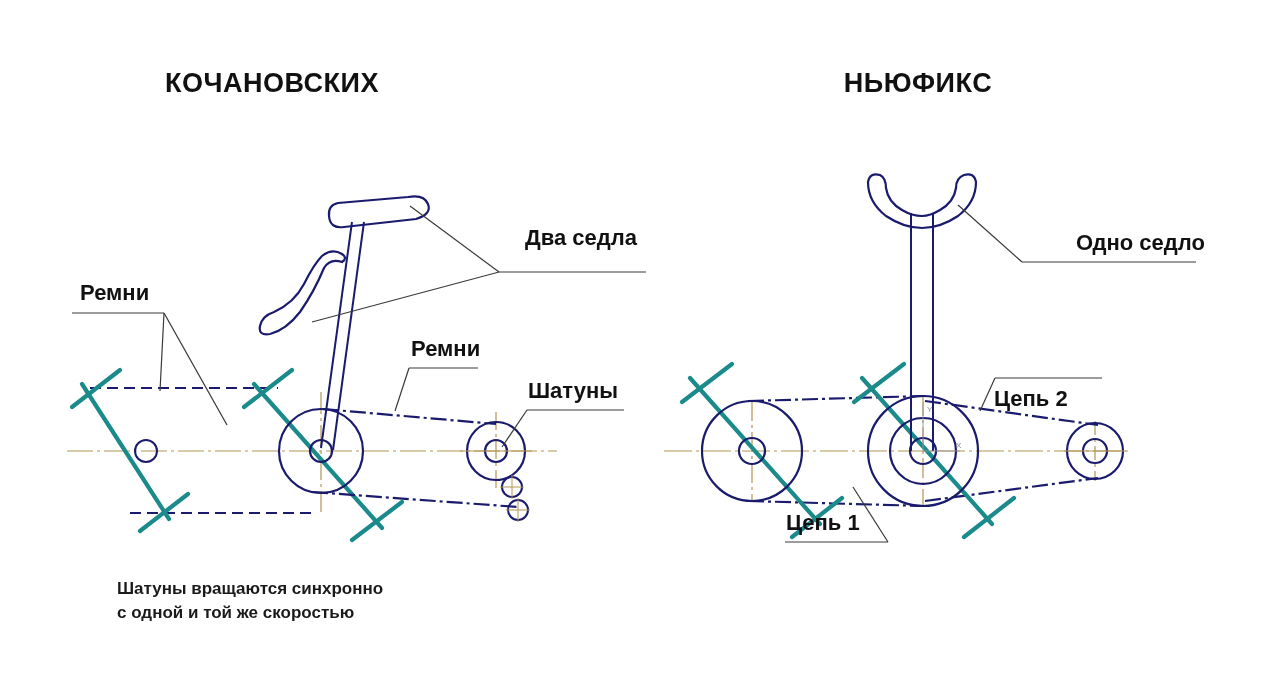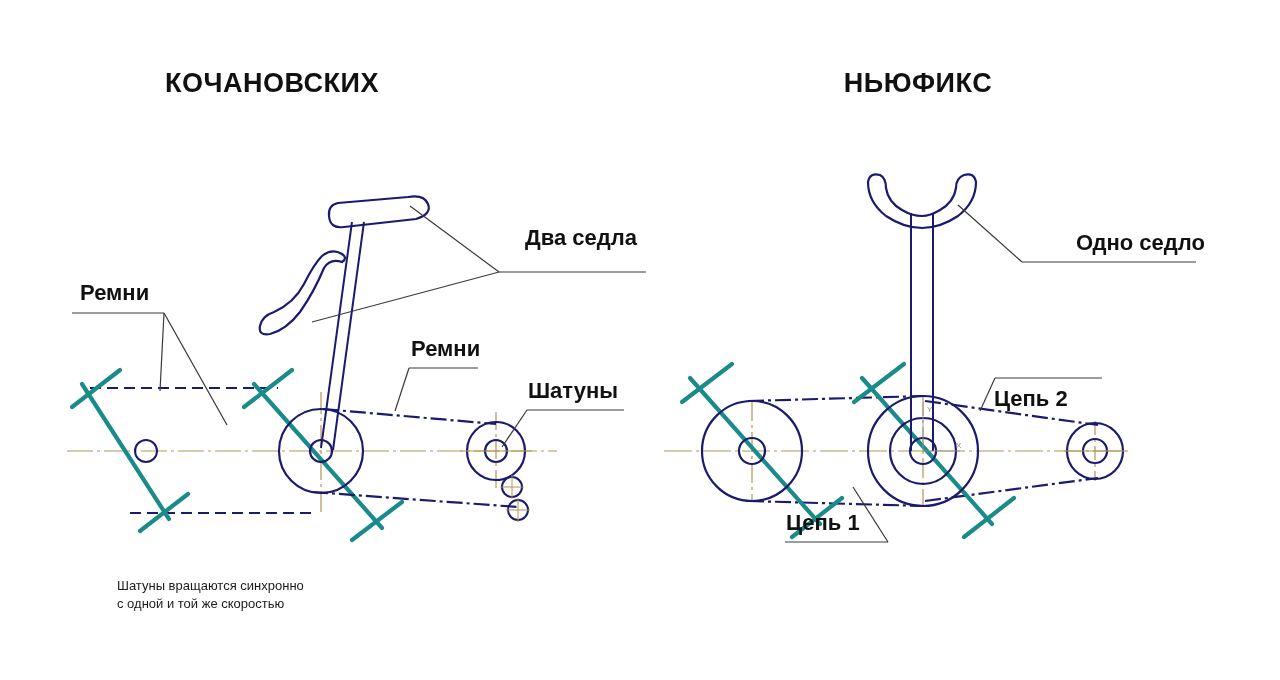--- a/index.html
+++ b/index.html
@@ -15,21 +15,21 @@
 
   .title{
     position:absolute;text-align:center;width:100%;
     font-size:27px;font-weight:bold;color:#111111;
     letter-spacing:0.5px;
   }
   .panel-left .title{top:68px;left:-60px;}
   .panel-right .title{top:68px;left:-42px;}
 
   .caption{
-    position:absolute;font-size:13px;font-weight:normal;color:#1a1a1a;
+    position:absolute;font-size:17px;font-weight:bold;color:#1a1a1a;
     line-height:1.42;white-space:pre-line;
   }
   .panel-left .caption{top:577px;left:105px;}
   .panel-right .caption{top:585px;left:100px;}
 
   .lbl{
     position:absolute;font-size:22px;font-weight:bold;color:#111111;
     white-space:nowrap;
   }
 

